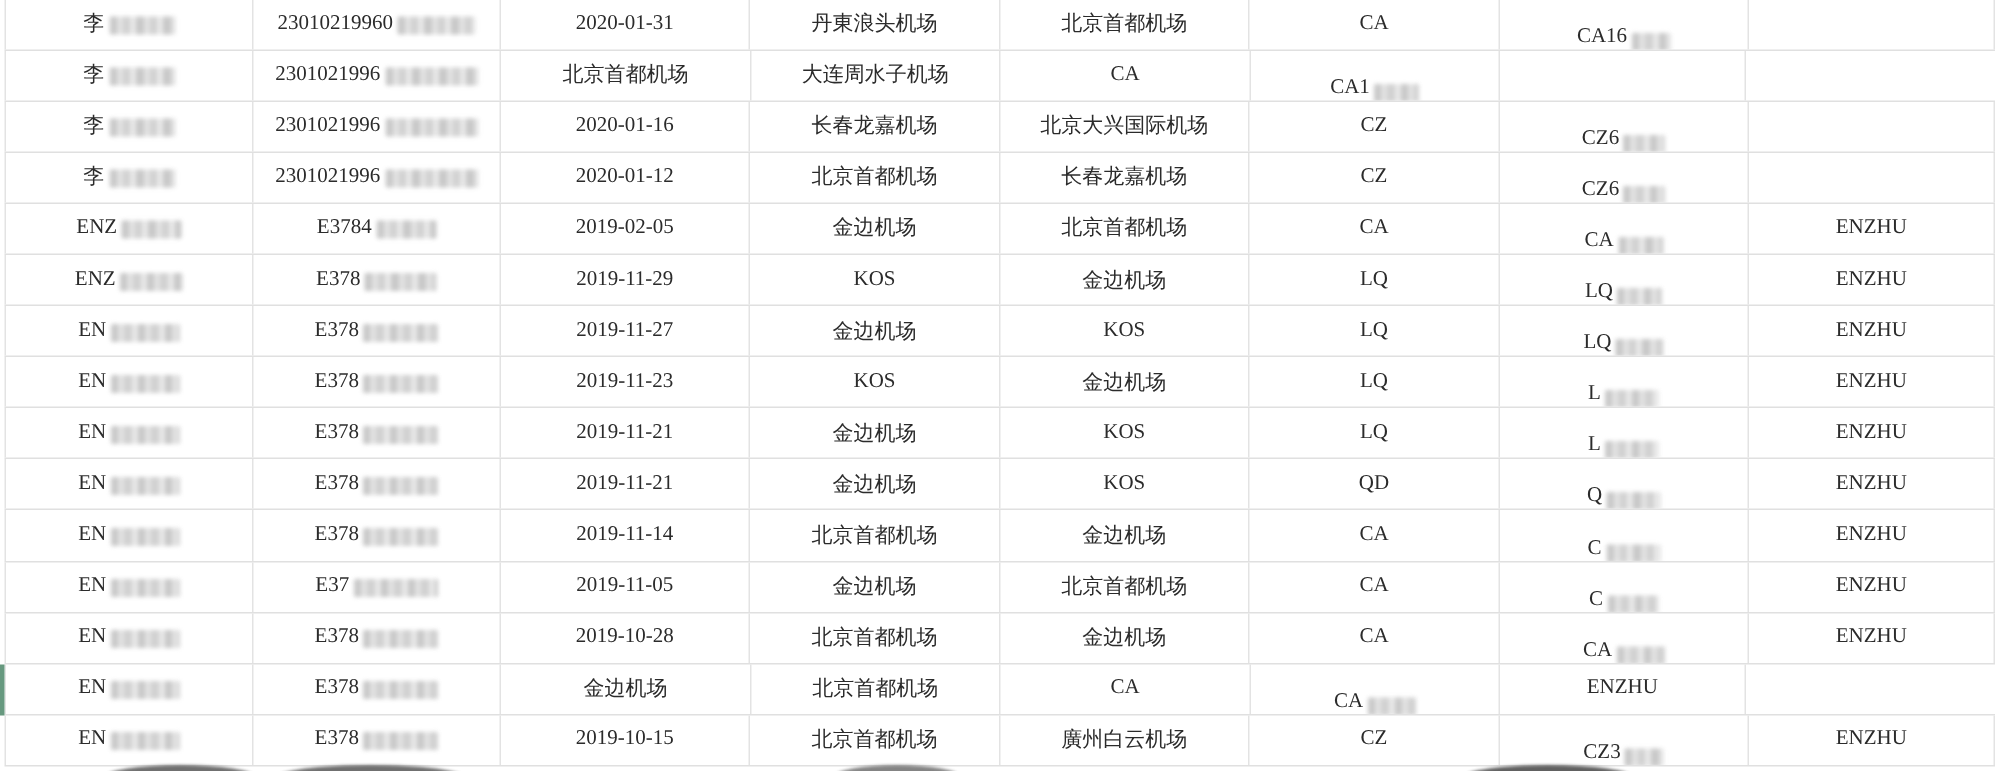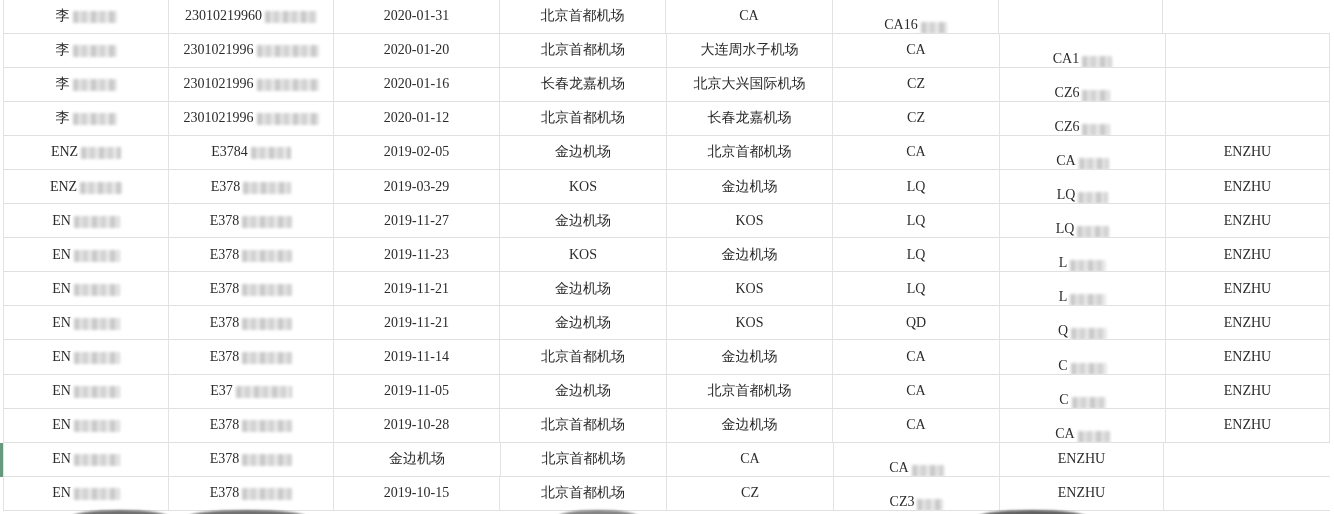--- a/index.html
+++ b/index.html
@@ -55,20 +55,23 @@
       <span>李</span>
         <span class="blur" style="width: 44px;"></span>
     </div>
     <div class="cell c1">
       <span>23010219960</span>
         <span class="blur" style="width: 52px;"></span>
     </div>
     <div class="cell c2">
       <span>2020-01-31</span>
     </div>
+    <div class="cell c3">
+      <span>丹東浪头机场</span>
+    </div>
     <div class="cell c4">
       <span>北京首都机场</span>
     </div>
     <div class="cell c5">
       <span>CA</span>
     </div>
     <div class="cell c6">
       <span>CA16</span>
         <span class="blur" style="width: 26px;"></span>
     </div>
@@ -79,23 +82,20 @@
 
   <div class="row">
     <div class="cell c0">
       <span>李</span>
         <span class="blur" style="width: 44px;"></span>
     </div>
     <div class="cell c1">
       <span>2301021996</span>
         <span class="blur" style="width: 62px;"></span>
     </div>
-    <div class="cell c2">
-      <span>2020-01-20</span>
-    </div>
     <div class="cell c3">
       <span>北京首都机场</span>
     </div>
     <div class="cell c4">
       <span>大连周水子机场</span>
     </div>
     <div class="cell c5">
       <span>CA</span>
     </div>
     <div class="cell c6">
@@ -200,21 +200,21 @@
   <div class="row">
     <div class="cell c0">
       <span>ENZ</span>
         <span class="blur" style="width: 42px;"></span>
     </div>
     <div class="cell c1">
       <span>E378</span>
         <span class="blur" style="width: 48px;"></span>
     </div>
     <div class="cell c2">
-      <span>2019-03-29</span>
+      <span>2019-11-29</span>
     </div>
     <div class="cell c3">
       <span>KOS</span>
     </div>
     <div class="cell c4">
       <span>金边机场</span>
     </div>
     <div class="cell c5">
       <span>LQ</span>
     </div>
@@ -471,20 +471,23 @@
     </div>
     <div class="cell c1">
       <span>E378</span>
         <span class="blur" style="width: 50px;"></span>
     </div>
     <div class="cell c2">
       <span>2019-10-15</span>
     </div>
     <div class="cell c3">
       <span>北京首都机场</span>
+    </div>
+    <div class="cell c4">
+      <span>廣州白云机场</span>
     </div>
     <div class="cell c5">
       <span>CZ</span>
     </div>
     <div class="cell c6">
       <span>CZ3</span>
         <span class="blur" style="width: 26px;"></span>
     </div>
     <div class="cell c7">
       <span>ENZHU</span>

